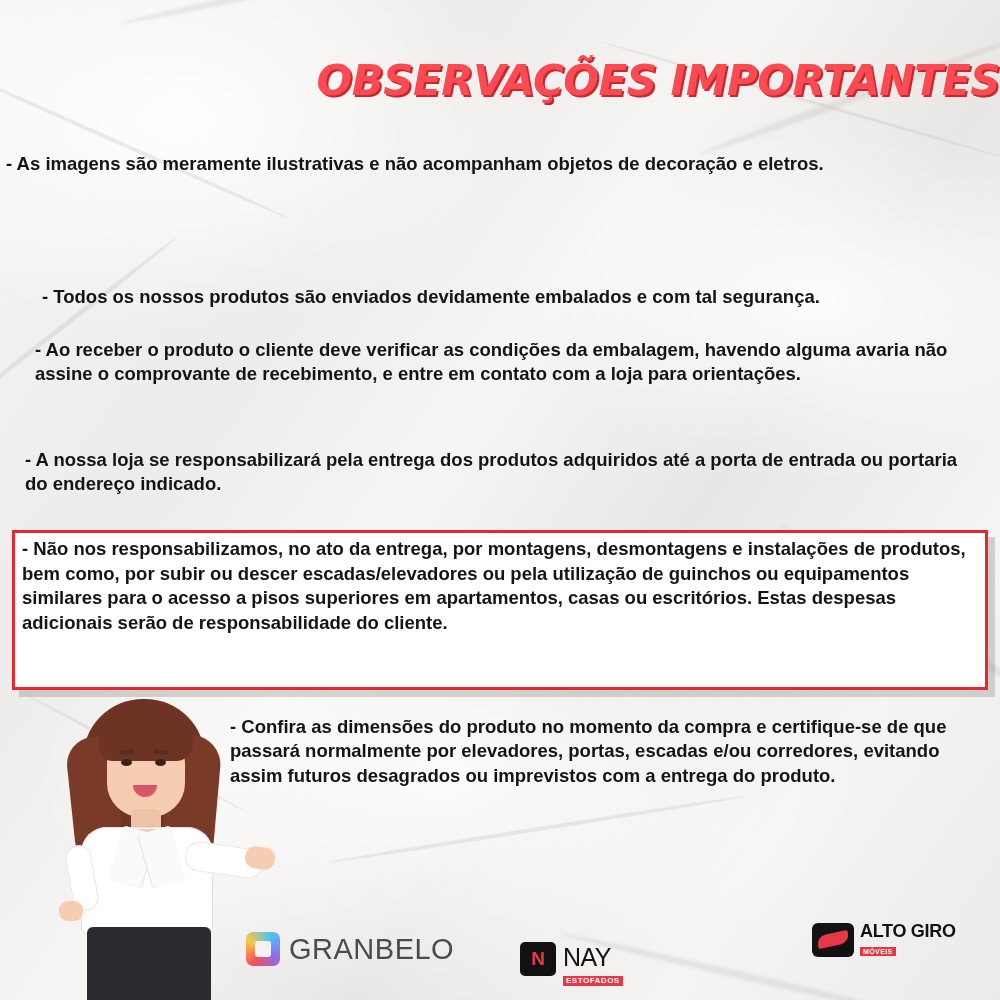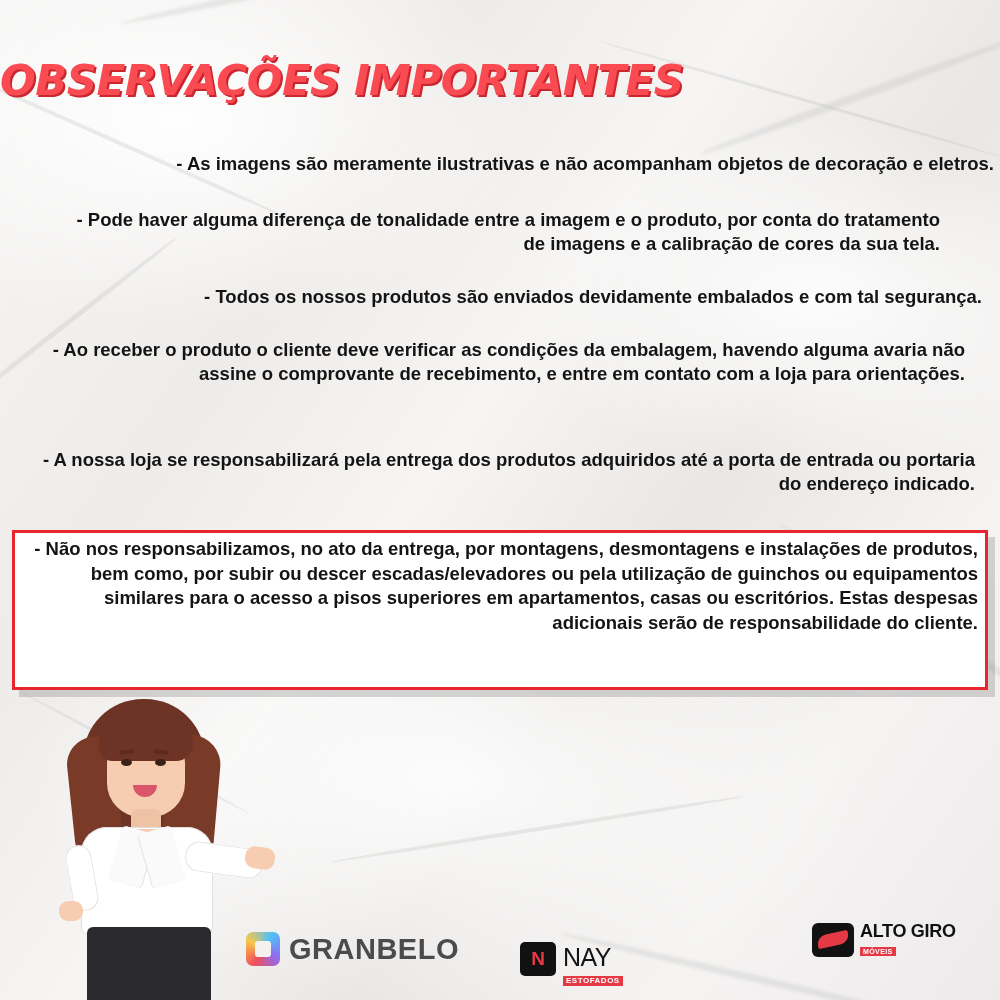--- a/index.html
+++ b/index.html
@@ -33,33 +33,33 @@
     filter: blur(0.6px);
   }
 
   .vein.soft { background: rgba(190,188,188,0.3); filter: blur(1.6px); }
 
   .title {
     position: absolute;
     top: 56px;
     left: 0;
     width: 1000px;
-    text-align: left;
+    text-align: right;
     font-size: 42px;
     font-weight: 800;
     font-style: italic;
     letter-spacing: -0.5px;
     color: #fa4a52;
     text-shadow: 2px 2px 0 #c9262e;
     font-family: "DejaVu Sans", sans-serif;
   }
 
   .para {
     position: absolute;
-    text-align: right;
+    text-align: left;
     font-weight: 700;
     color: #141414;
     line-height: 1.32;
     font-size: 18.5px;
   }
 
   #p1 { top: 152px; left: 6px;  width: 988px; font-size: 18.5px; }
   #p2 { top: 208px; left: 60px; width: 880px; }
   #p3 { top: 285px; left: 42px; width: 940px; }
   #p4 { top: 338px; left: 35px; width: 930px; }
@@ -180,21 +180,21 @@
   .gb-mark {
     width: 34px; height: 34px; border-radius: 7px;
     background: conic-gradient(from 210deg, #f04f5b, #f7c64a, #4fc2f7, #8e6cf0, #f04f5b);
     position: relative;
   }
   .gb-mark::after {
     content: ""; position: absolute; left: 9px; top: 9px;
     width: 16px; height: 16px; background: #f4f2f1; border-radius: 3px;
   }
   .gb-text {
-    margin-left: 9px; font-size: 29px; font-weight: 700; letter-spacing: 0.5px;
+    margin-left: 9px; font-size: 29px; font-weight: 400; letter-spacing: 0.5px;
     color: #4b4b4b; font-family: "Liberation Sans", sans-serif;
   }
 
   #logo-nay { left: 520px; top: 14px; }
   .nay-mark {
     width: 36px; height: 34px; background: #111; border-radius: 5px;
     position: relative; display: flex; align-items: center; justify-content: center;
   }
   .nay-mark span { color: #e63946; font-size: 19px; font-weight: 800; }
   .nay-txt { margin-left: 7px; line-height: 1; }
@@ -248,28 +248,28 @@
   <div class="vein soft" style="left:700px; top:150px; width:340px; height:8px; transform:rotate(-20deg);"></div>
   <div class="vein" style="left:-60px; top:420px; width:300px; height:5px; transform:rotate(-38deg);"></div>
   <div class="vein soft" style="left:780px; top:520px; width:320px; height:9px; transform:rotate(34deg);"></div>
   <div class="vein" style="left:330px; top:860px; width:420px; height:4px; transform:rotate(-9deg);"></div>
   <div class="vein soft" style="left:560px; top:930px; width:380px; height:7px; transform:rotate(13deg);"></div>
   <div class="vein" style="left:20px; top:690px; width:260px; height:3px; transform:rotate(28deg);"></div>
 
   <div class="title">OBSERVAÇÕES IMPORTANTES</div>
 
   <div class="para" id="p1">- As imagens são meramente ilustrativas e não acompanham objetos de decoração e eletros.</div>
-  <div class="para" id="p2">- Pode haver alguma diferença de tonalidade entre a imagem e o produto, por conta do tratamento de imagens e a calibração de cores da sua tela.</div>
   <div class="para" id="p3">- Todos os nossos produtos são enviados devidamente embalados e com tal segurança.</div>
   <div class="para" id="p5">- A nossa loja se responsabilizará pela entrega dos produtos adquiridos até a porta de entrada ou portaria do endereço indicado.</div>
   <div class="para" id="p4">- Ao receber o produto o cliente deve verificar as condições da embalagem, havendo alguma avaria não assine o comprovante de recebimento, e entre em contato com a loja para orientações.</div>
 
   <div class="highlight-box"></div>
   <div class="para" id="p6">- Não nos responsabilizamos, no ato da entrega, por montagens, desmontagens e instalações de produtos, bem como, por subir ou descer escadas/elevadores ou pela utilização de guinchos ou equipamentos similares para o acesso a pisos superiores em apartamentos, casas ou escritórios. Estas despesas adicionais serão de responsabilidade do cliente.</div>
 
+  <div class="para" id="p7">- Confira as dimensões do produto no momento da compra e certifique-se de que passará normalmente por elevadores, portas, escadas e/ou corredores, evitando assim futuros desagrados ou imprevistos com a entrega do produto.</div>
 
   <div class="woman">
     <div class="w-hair-back"></div>
     <div class="w-hair-left"></div>
     <div class="w-hair-right"></div>
     <div class="w-face"></div>
     <div class="w-fringe"></div>
     <div class="w-brow l"></div>
     <div class="w-brow r"></div>
     <div class="w-eye l"></div>

